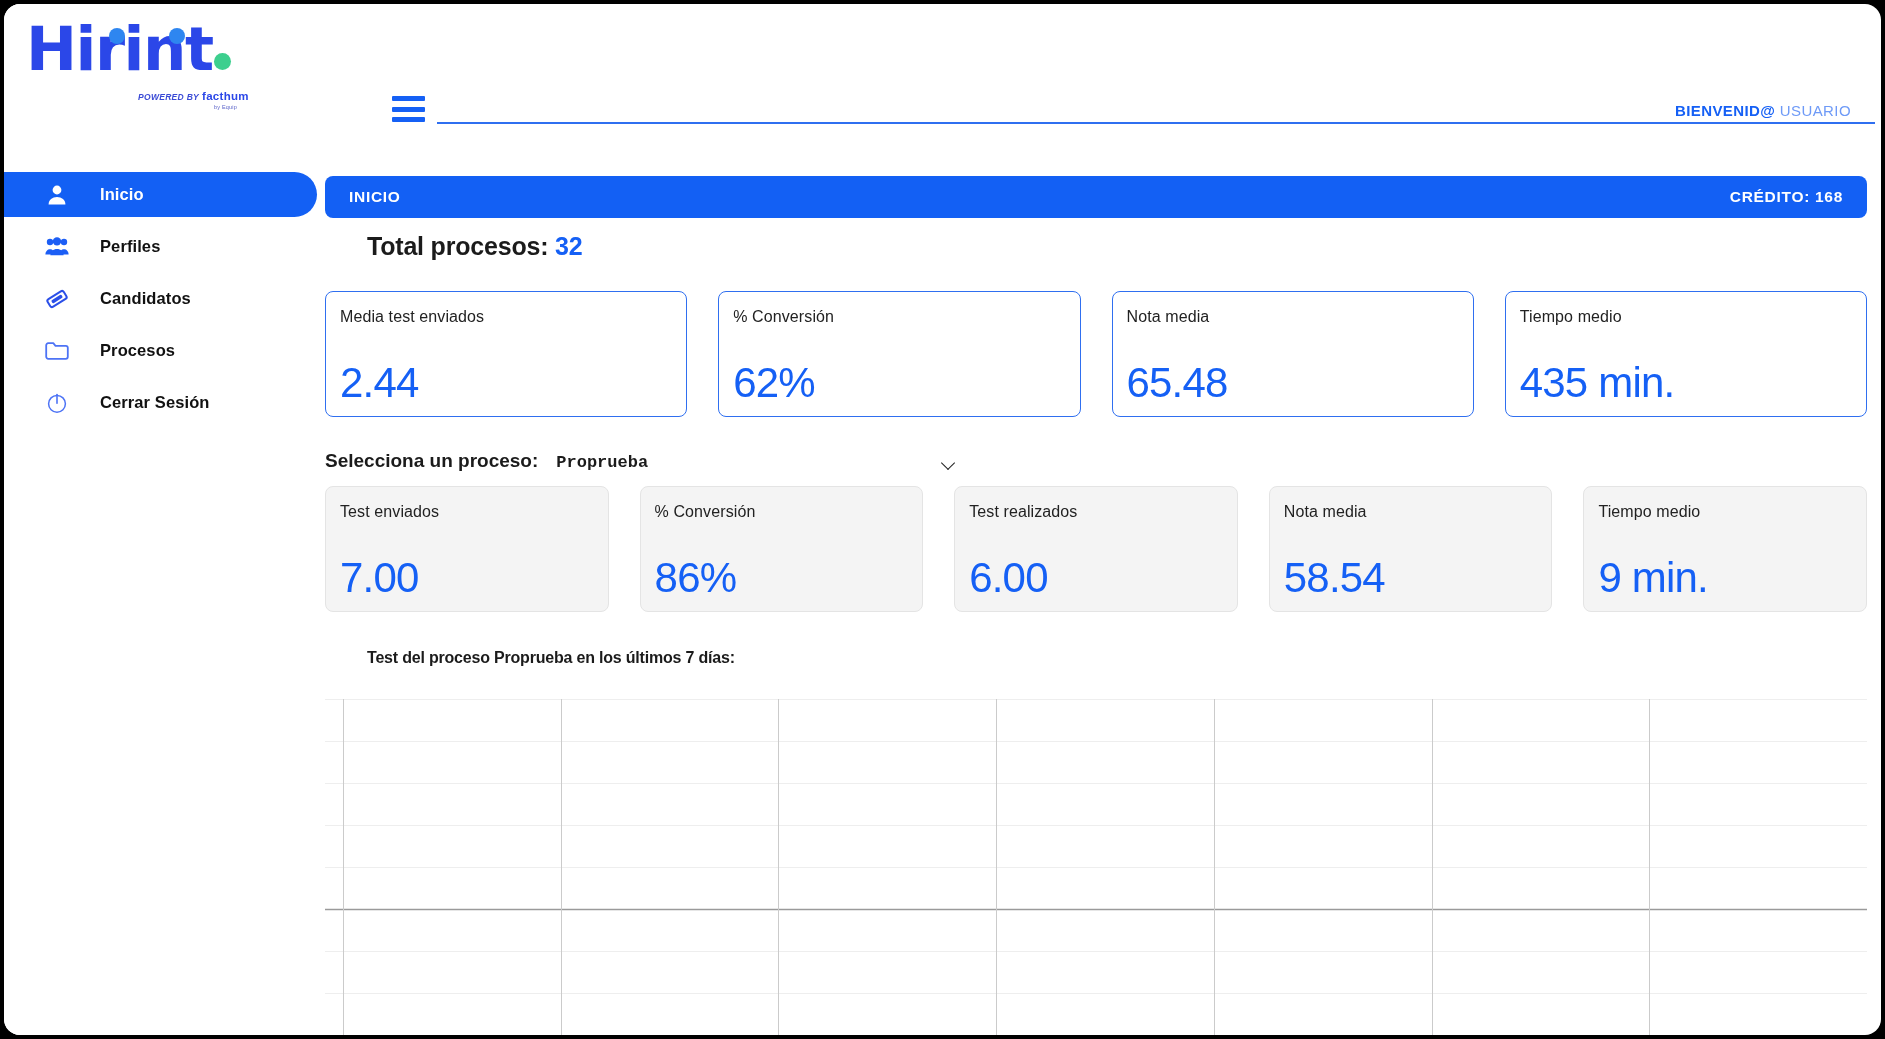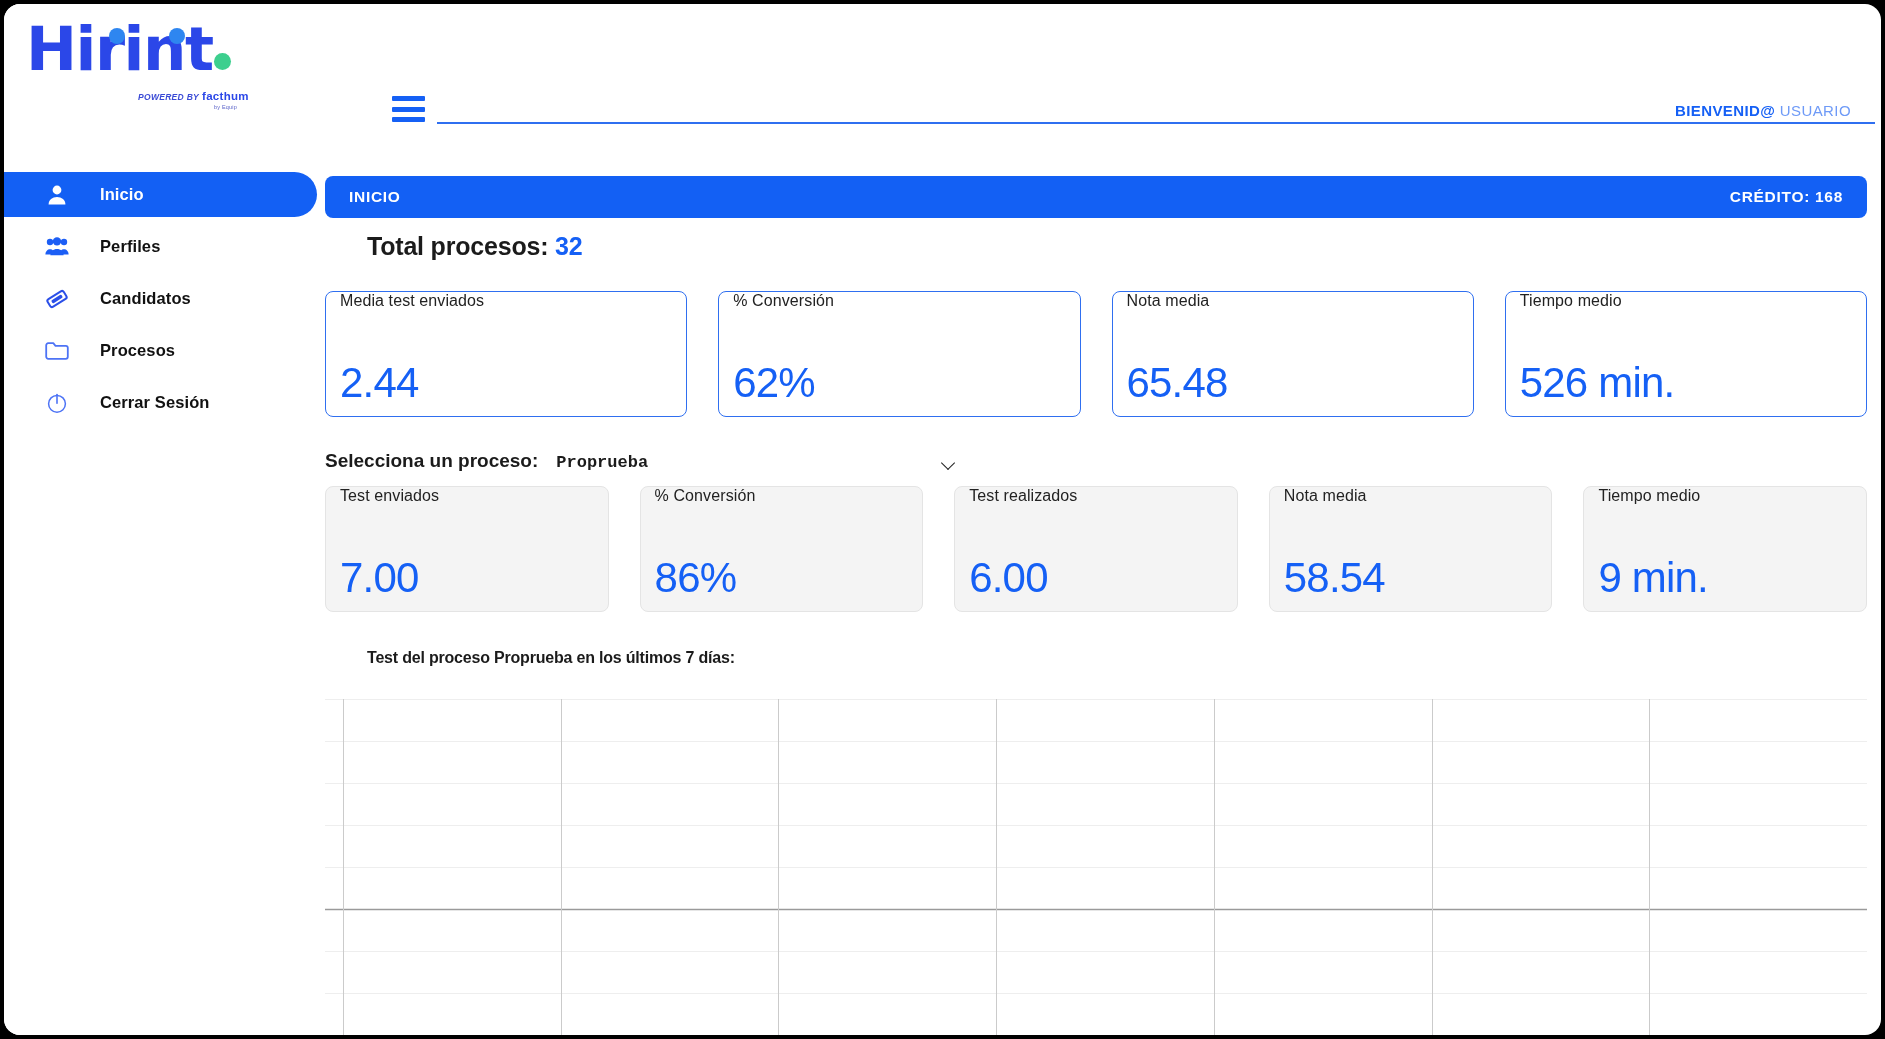--- a/index.html
+++ b/index.html
@@ -194,21 +194,21 @@
     display: flex;
     gap: 31px;
   }
   #row-global { top: 287px; }
   #row-process { top: 482px; }
 
   .card {
     flex: 1 1 0;
     height: 126px;
     border-radius: 8px;
-    padding: 0 14px 0 14px;
+    padding: 16px 14px 0 14px;
     position: relative;
   }
   .card.primary {
     background: #ffffff;
     border: 1.6px solid #2f6ff0;
   }
   .card.muted {
     background: #f4f4f4;
     border: 1px solid #e4e4e4;
   }
@@ -386,21 +386,21 @@
       <div class="card primary">
         <div class="card-label">% Conversión</div>
         <div class="card-value">62%</div>
       </div>
       <div class="card primary">
         <div class="card-label">Nota media</div>
         <div class="card-value">65.48</div>
       </div>
       <div class="card primary">
         <div class="card-label">Tiempo medio</div>
-        <div class="card-value">526 min.</div>
+        <div class="card-value">435 min.</div>
       </div>
     </div>
 
     <div class="selector-row">
       <span class="selector-label">Selecciona un proceso:</span>
       <div class="selector-control">
         <span class="selector-value">Proprueba</span>
         <span class="chev"></span>
       </div>
     </div>

